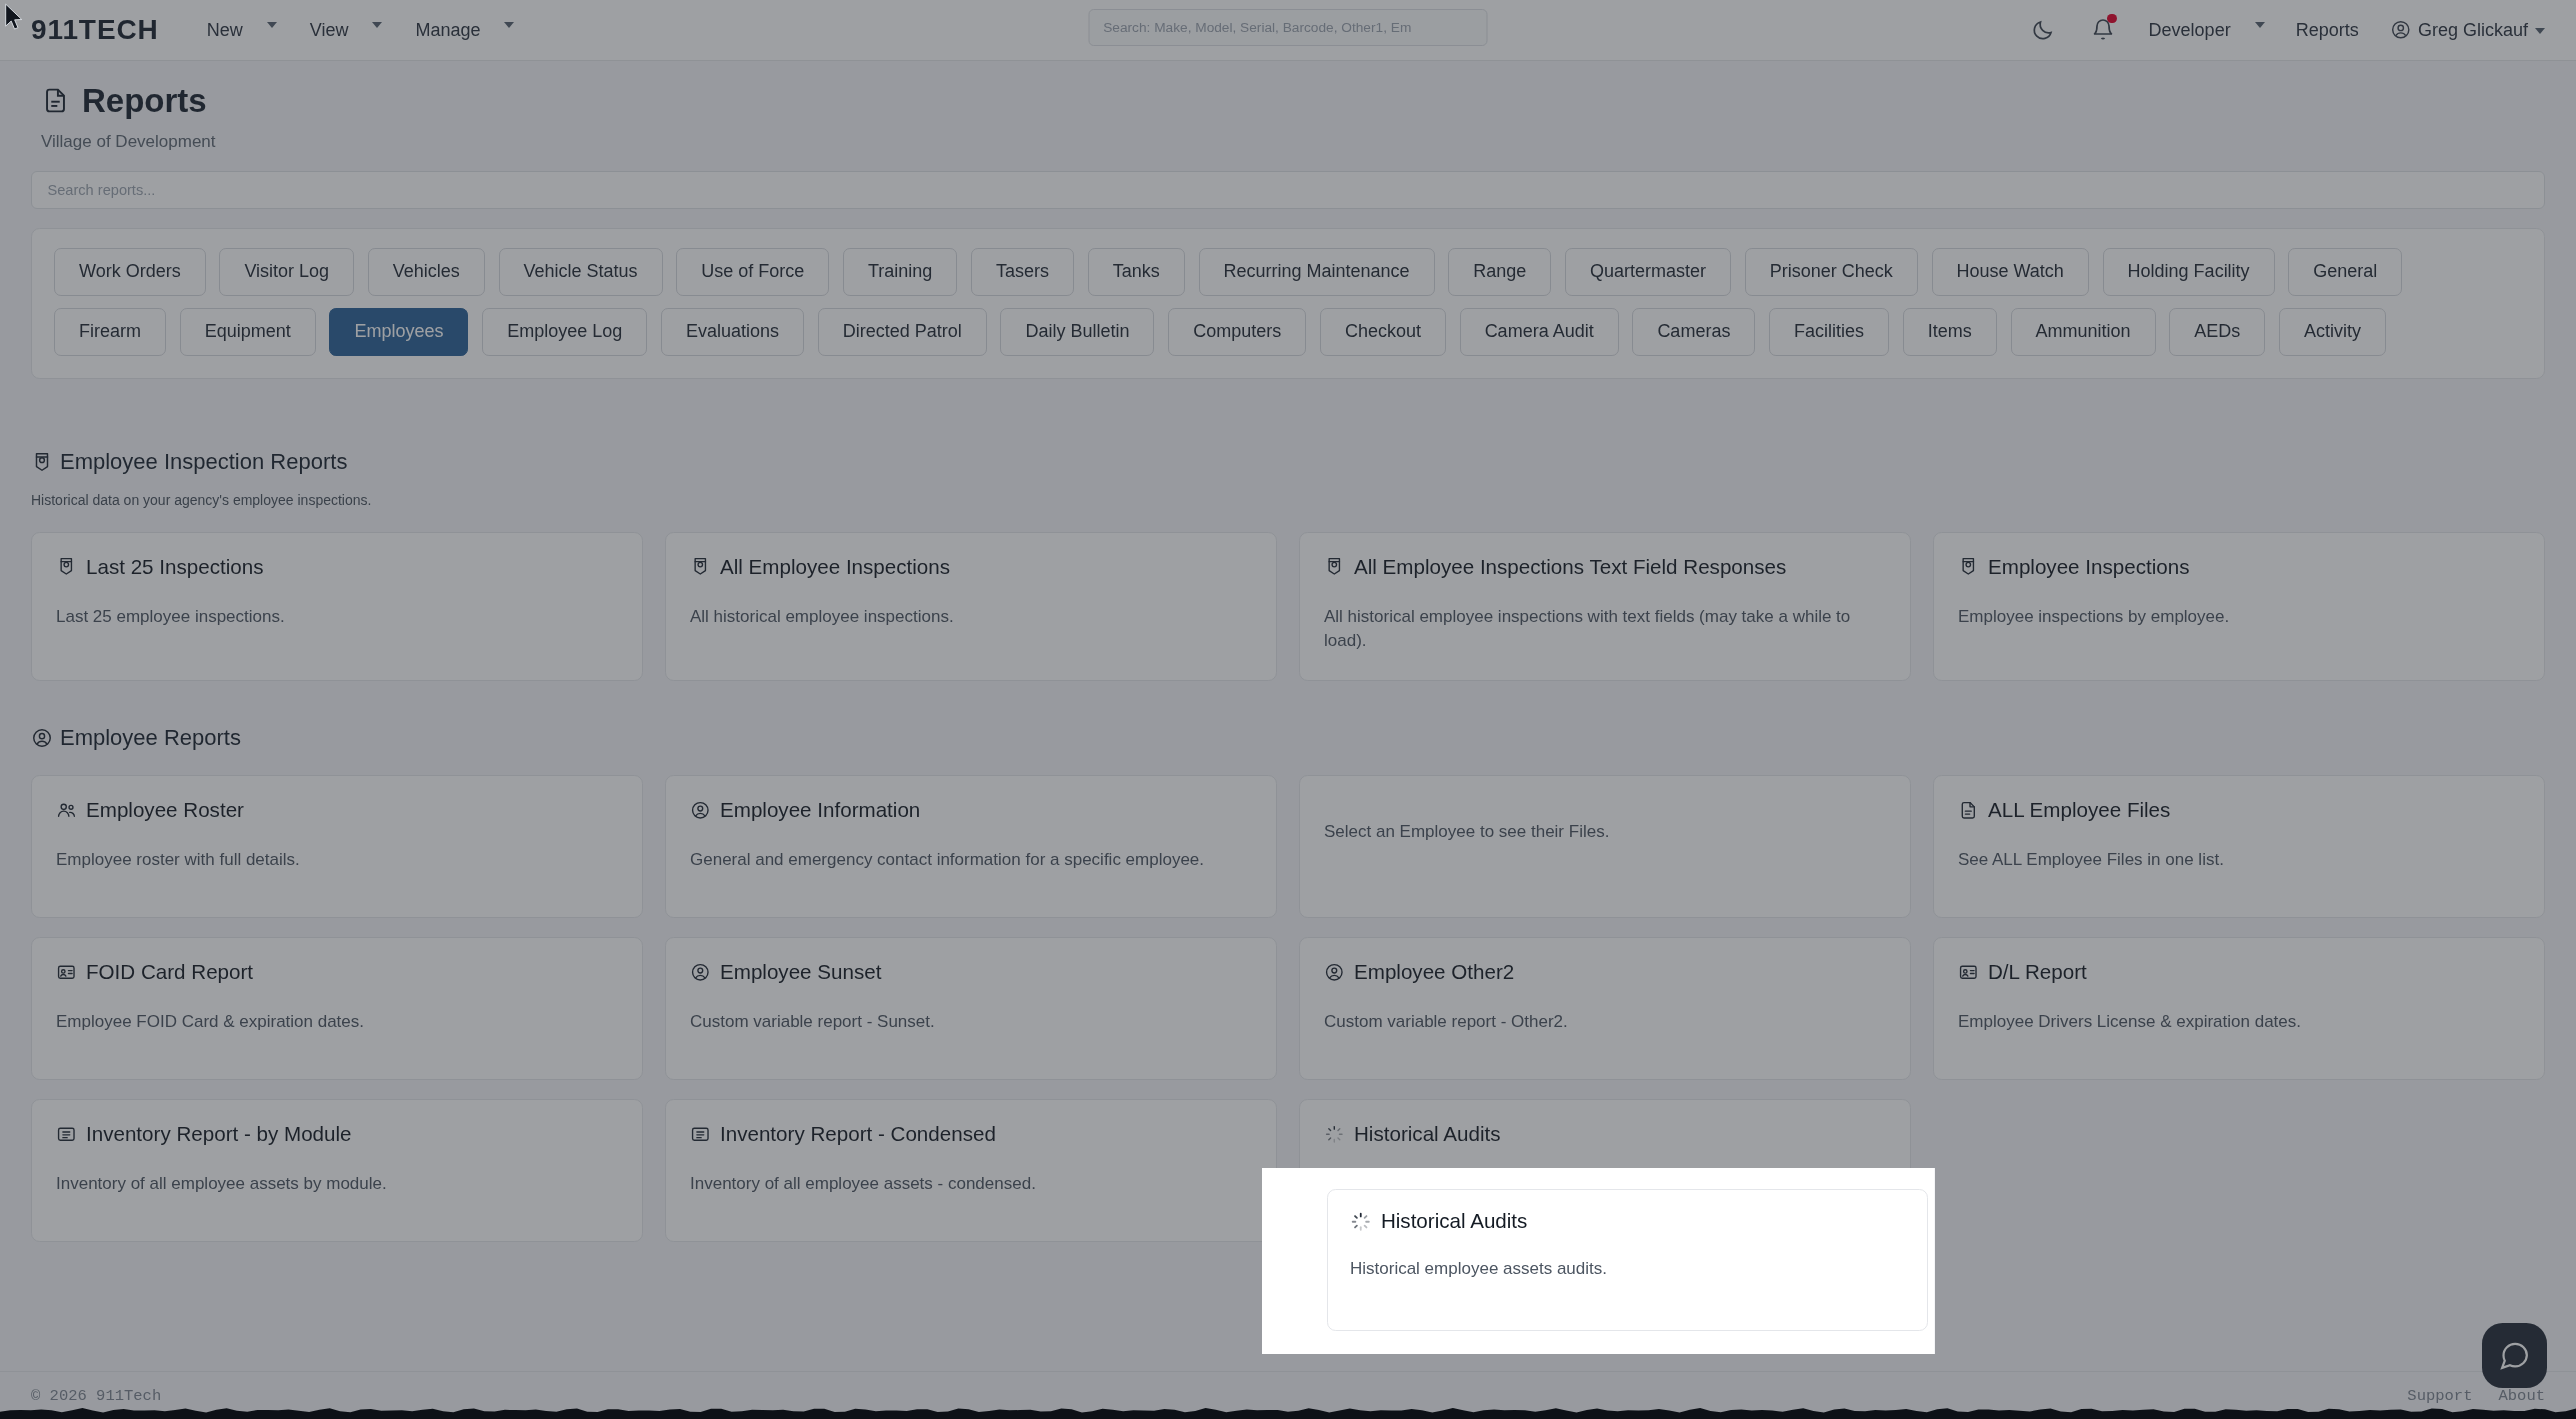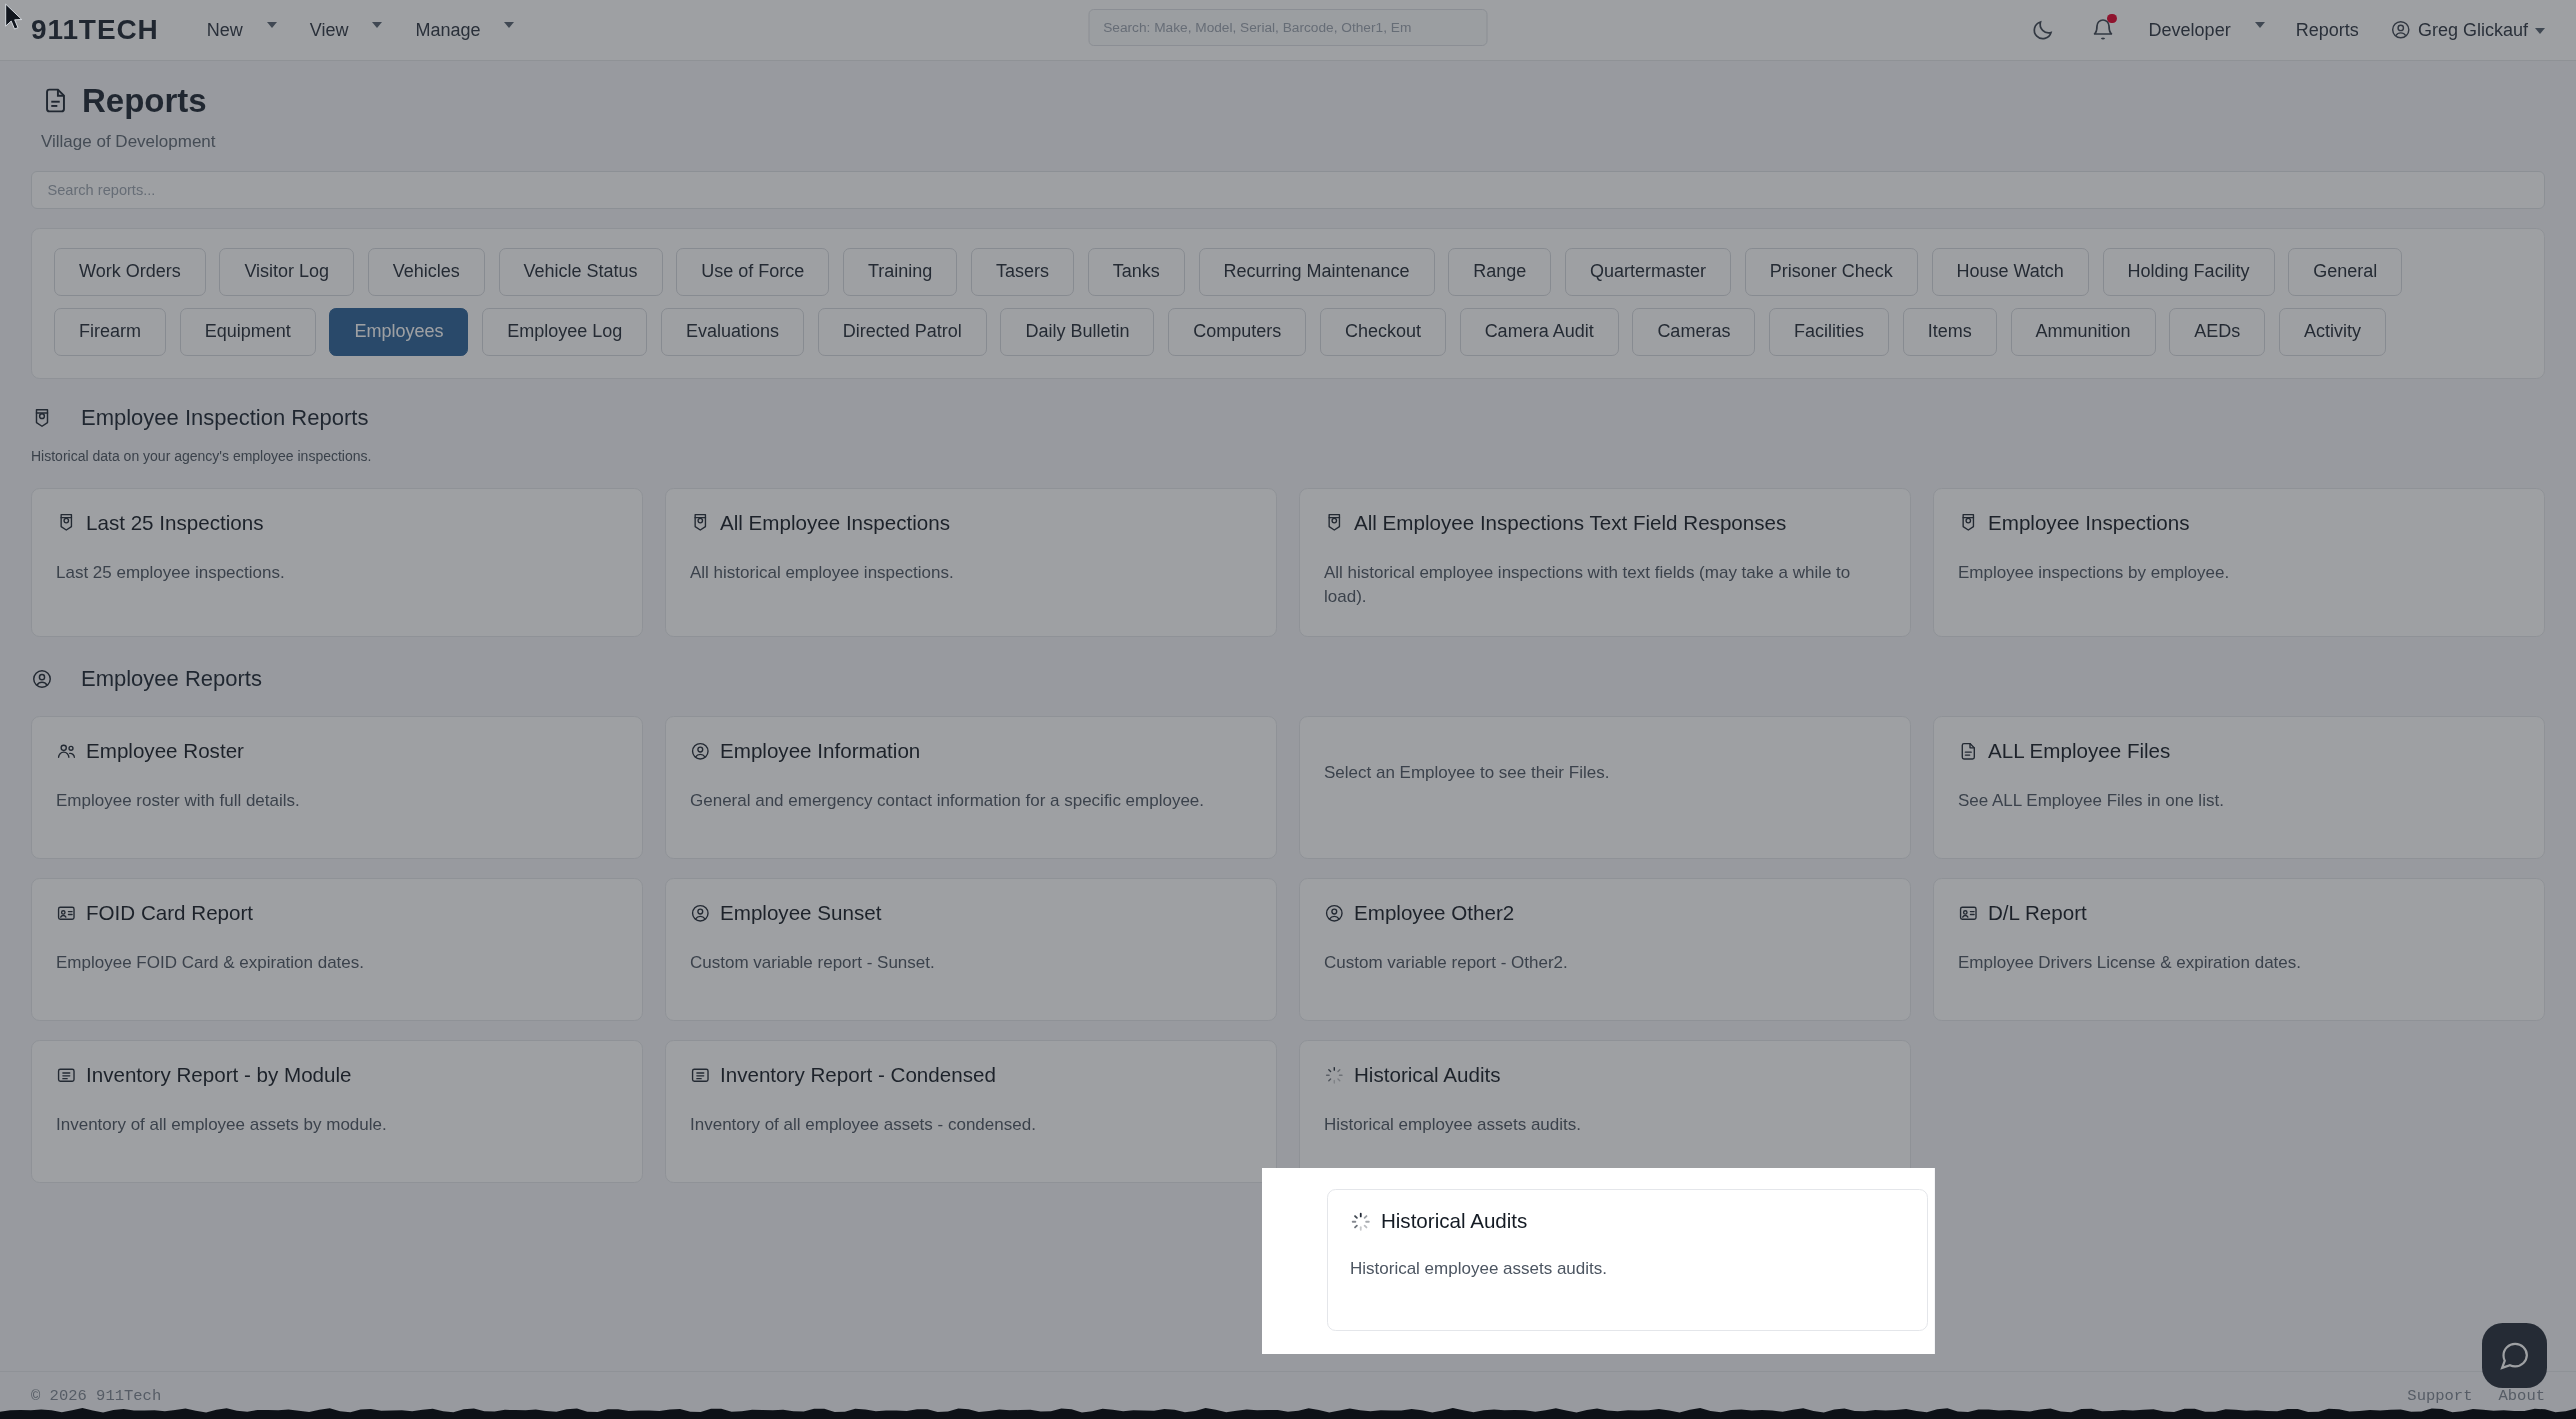--- a/index.html
+++ b/index.html
@@ -167,22 +167,22 @@
   .tab-chip.active {
     background: #2b6298;
     border-color: #2b6298;
     color: #ffffff;
   }
 
   
   #sections { padding: 26px 31px 0 31px; }
   .section + .section { margin-top: 29px; }
   .section-title {
-    display: flex; align-items: center; gap: 28px;
-    font-size: 22px; color: #1b2430; font-weight: 500;
+    display: flex; align-items: center; gap: 7px;
+    font-size: 22px; color: #1b2430; font-weight: 500; margin-top: 44px;
   }
   .section-desc { margin-top: 17px; font-size: 14px; color: #49525e; }
 
   .card-grid {
     margin-top: 24px;
     display: grid;
     grid-template-columns: repeat(4, 1fr);
     gap: 19px 22px;
   }
   .report-card {

